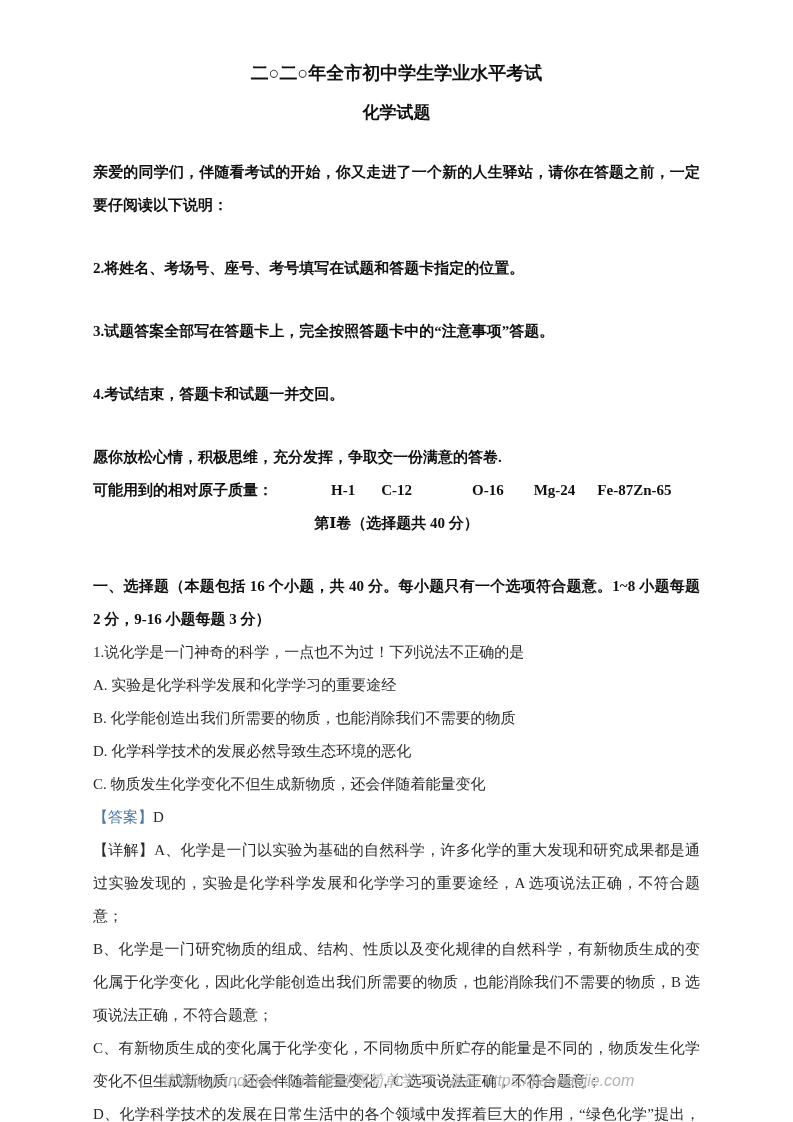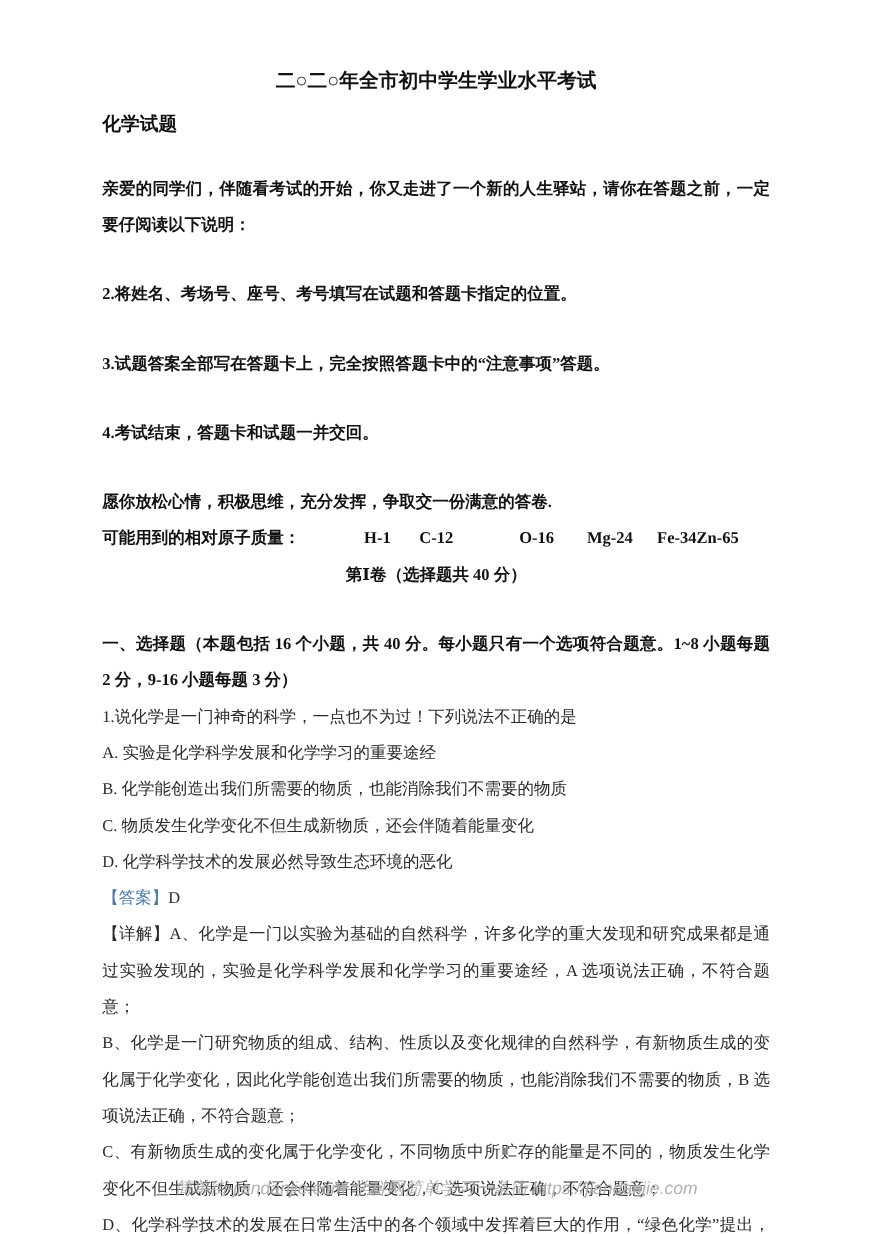--- a/index.html
+++ b/index.html
@@ -25,20 +25,21 @@
     line-height: 26px;
     font-weight: bold;
     text-align: center;
     color: #111111;
   }
   .subtitle {
     margin: 0 0 10px 0;
     font-size: 17px;
     line-height: 26px;
     font-weight: bold;
+    text-align: center;
     color: #111111;
   }
   p {
     margin: 0;
     font-size: 15px;
     line-height: 33px;
     text-align: justify;
   }
   .bold-para {
     font-weight: bold;
@@ -98,33 +99,33 @@
 
   <p class="bold-para">亲爱的同学们，伴随看考试的开始，你又走进了一个新的人生驿站，请你在答题之前，一定要仔阅读以下说明：</p>
 
   <p class="bold-para">2.将姓名、考场号、座号、考号填写在试题和答题卡指定的位置。</p>
   <p class="bold-para">3.试题答案全部写在答题卡上，完全按照答题卡中的“注意事项”答题。</p>
   <p class="bold-para">4.考试结束，答题卡和试题一并交回。</p>
 
   <p class="bold-para">愿你放松心情，积极思维，充分发挥，争取交一份满意的答卷.</p>
 
   <p class="atomic-line">
-    <span>可能用到的相对原子质量：</span><span class="am">H-1</span><span class="am">C-12</span><span class="am">O-16</span><span class="am">Mg-24</span><span class="am">Fe-34</span><span class="am">Zn-65</span>
+    <span>可能用到的相对原子质量：</span><span class="am">H-1</span><span class="am">C-12</span><span class="am">O-16</span><span class="am">Mg-24</span><span class="am">Fe-87</span><span class="am">Zn-65</span>
   </p>
 
   <p class="section-title">第Ⅰ卷（选择题共 40 分）</p>
 
   <p class="bold-para">一、选择题（本题包括 16 个小题，共 40 分。每小题只有一个选项符合题意。1~8 小题每题 2 分，9-16 小题每题 3 分）</p>
 
   <p class="q">1.说化学是一门神奇的科学，一点也不为过！下列说法不正确的是</p>
 
   <p class="opt">A.  实验是化学科学发展和化学学习的重要途经</p>
   <p class="opt">B.  化学能创造出我们所需要的物质，也能消除我们不需要的物质</p>
+  <p class="opt">D.  化学科学技术的发展必然导致生态环境的恶化</p>
   <p class="opt">C.  物质发生化学变化不但生成新物质，还会伴随着能量变化</p>
-  <p class="opt">D.  化学科学技术的发展必然导致生态环境的恶化</p>
 
   <p class="ans">
     <span class="blue">【答案】</span><span class="ans-value">D</span>
   </p>
 
 
   <p class="detail">【详解】A、化学是一门以实验为基础的自然科学，许多化学的重大发现和研究成果都是通过实验发现的，实验是化学科学发展和化学学习的重要途经，A 选项说法正确，不符合题意；</p>
   <p class="detail">B、化学是一门研究物质的组成、结构、性质以及变化规律的自然科学，有新物质生成的变化属于化学变化，因此化学能创造出我们所需要的物质，也能消除我们不需要的物质，B 选项说法正确，不符合题意；</p>
   <p class="detail">C、有新物质生成的变化属于化学变化，不同物质中所贮存的能量是不同的，物质发生化学变化不但生成新物质，还会伴随着能量变化，C 选项说法正确，不符合题意；</p>
   <p class="detail">D、化学科学技术的发展在日常生活中的各个领域中发挥着巨大的作用，“绿色化学”提出，使化学工艺的生产和产品向着环境友好型的方向发展，一些化学技术还可以致力于环境的改善，恢复被污染、破坏的环境，D 选项说法不正确，符合题意。故选 D。</p>

